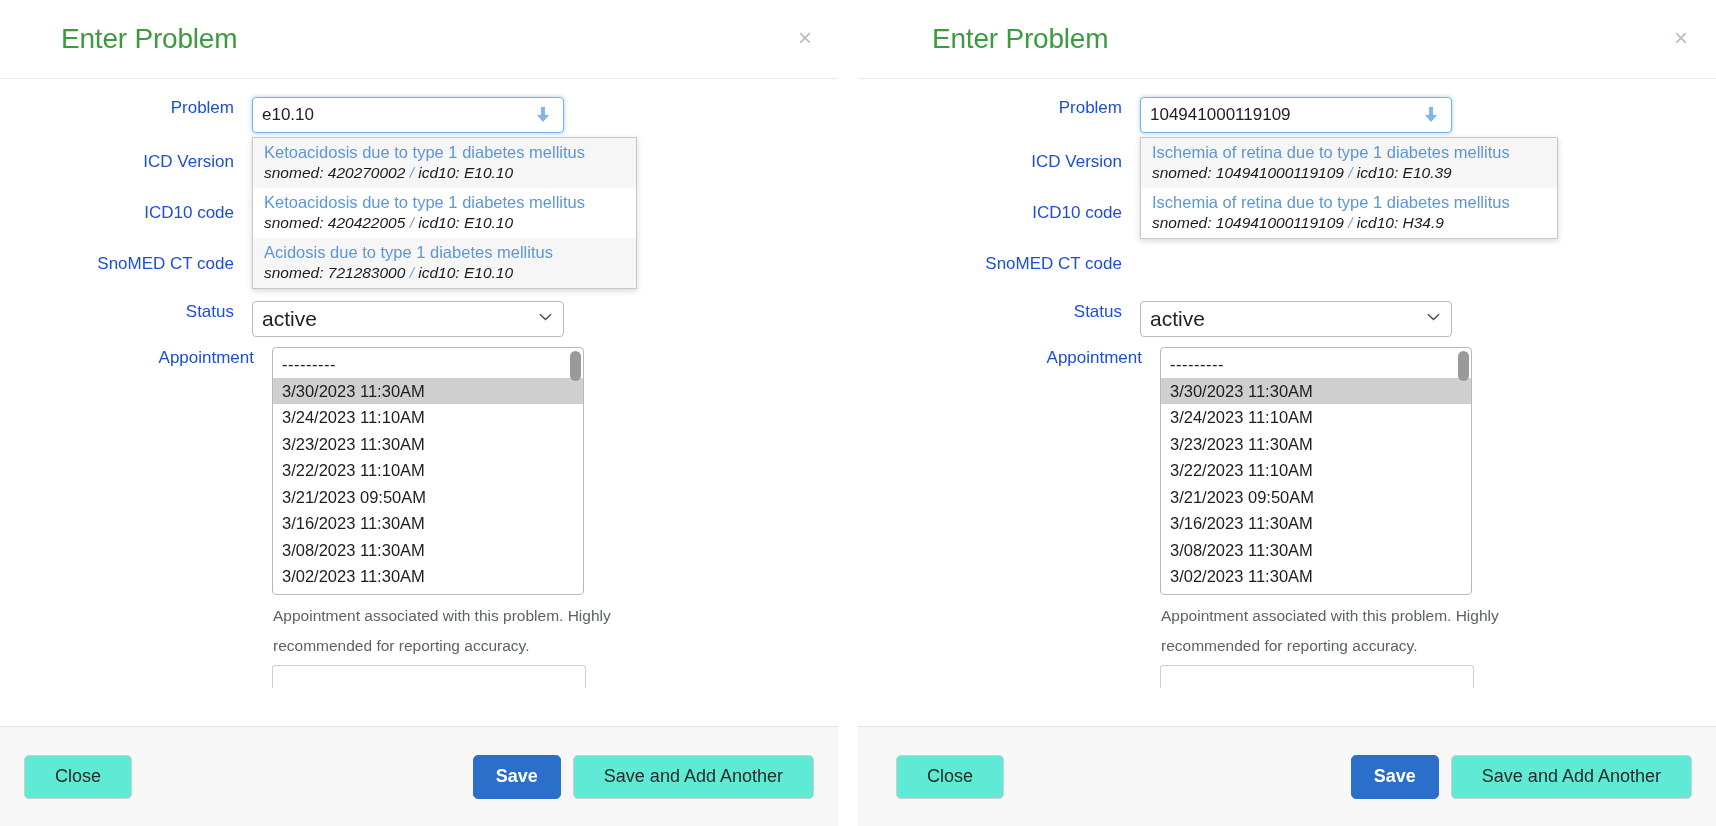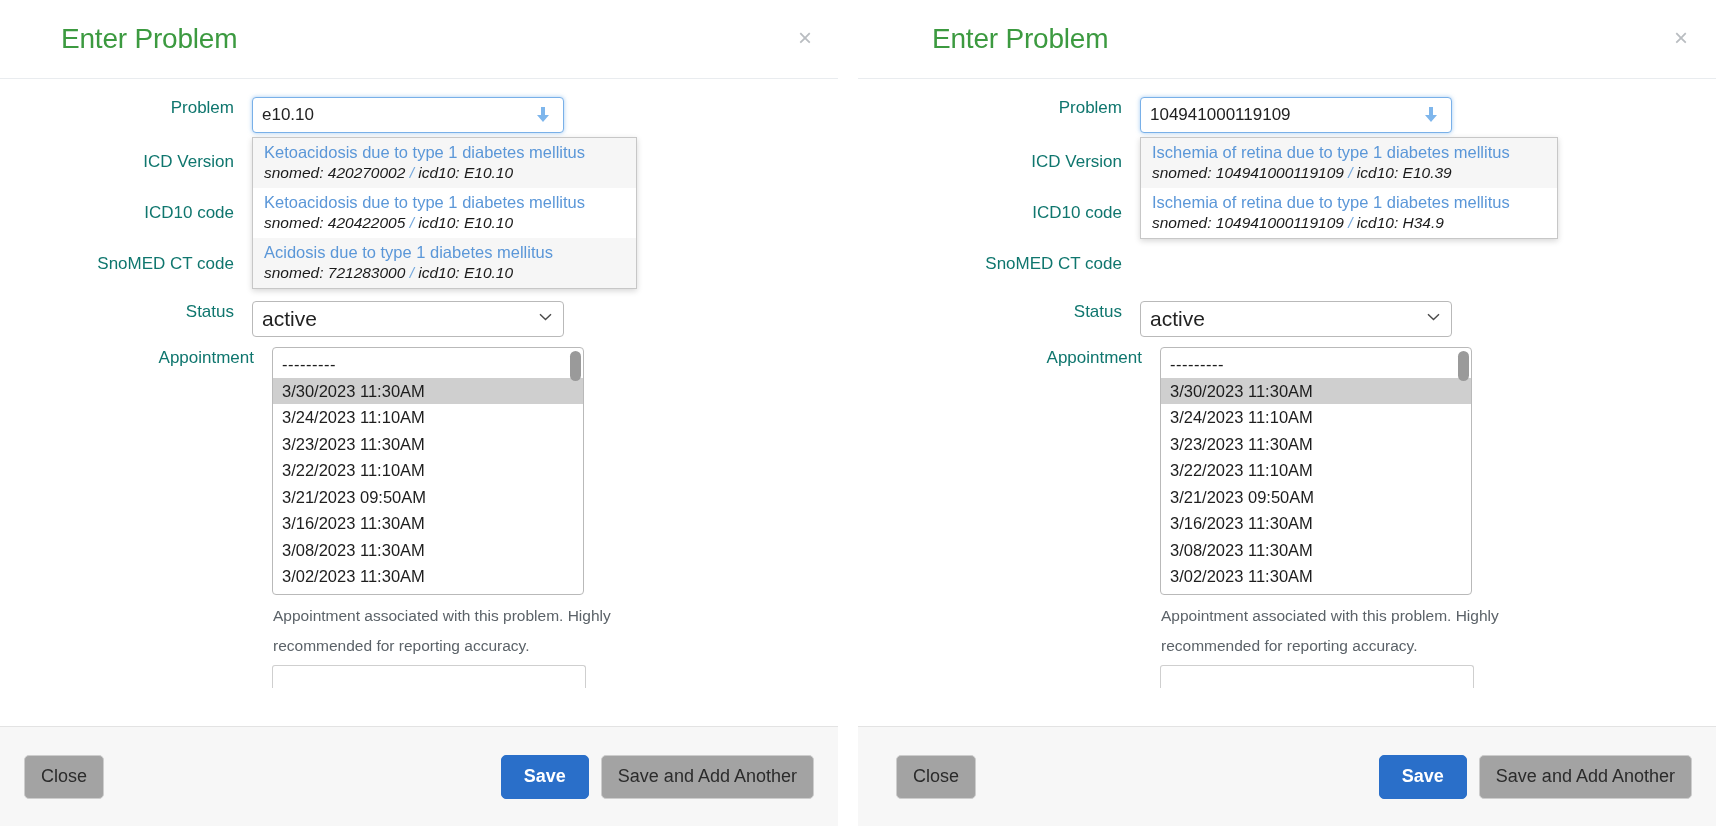--- a/index.html
+++ b/index.html
@@ -32,21 +32,21 @@
   .panel.right .close-x{right:28px;}
 
   
   .modal-body{position:relative;height:580px;}
 
   .form-row{
     display:flex;align-items:flex-start;margin-bottom:0;
   }
   .form-label{
     width:252px;text-align:right;padding-right:18px;box-sizing:border-box;
-    font-size:17px;color:#0f766e;line-height:1.3;
+    font-size:17px;color:#1d4ed8;line-height:1.3;
   }
   .panel.right .form-label{width:282px;}
   .field-col{position:relative;width:312px;}
 
   
   .row-problem{position:absolute;left:0;top:18px;width:100%;}
   .row-icdver{position:absolute;left:0;top:72px;width:100%;}
   .row-icd10{position:absolute;left:0;top:123px;width:100%;}
   .row-snomed{position:absolute;left:0;top:174px;width:100%;}
   .row-status{position:absolute;left:0;top:222px;width:100%;}
@@ -128,22 +128,22 @@
     position:absolute;left:0;bottom:0;width:100%;height:100px;
     background:#f7f7f7;border-top:1px solid #e3e3e3;
     display:flex;align-items:center;box-sizing:border-box;
     padding:0 24px;
   }
   .panel.right .modal-footer{padding:0 24px 0 38px;}
   .btn{
     box-sizing:border-box;height:44px;border-radius:5px;
     font-size:18px;font-family:"Liberation Sans",sans-serif;
     display:inline-flex;align-items:center;justify-content:center;
-    padding:0 16px;cursor:pointer;border:1px solid #cdcdcd;
-    background:#a3a3a3;color:#2b2b2b;
+    padding:0 30px;cursor:pointer;border:1px solid #cdcdcd;
+    background:#5eead4;color:#2b2b2b;
   }
   .btn-primary{background:#2a6fc9;border-color:#2a6fc9;color:#fff;font-weight:600;padding:0 22px;}
   .btn-group{margin-left:auto;display:flex;gap:12px;}
 </style>
 </head>
 <body>
 
 <div class="screen">
 
   <div class="panel left">

